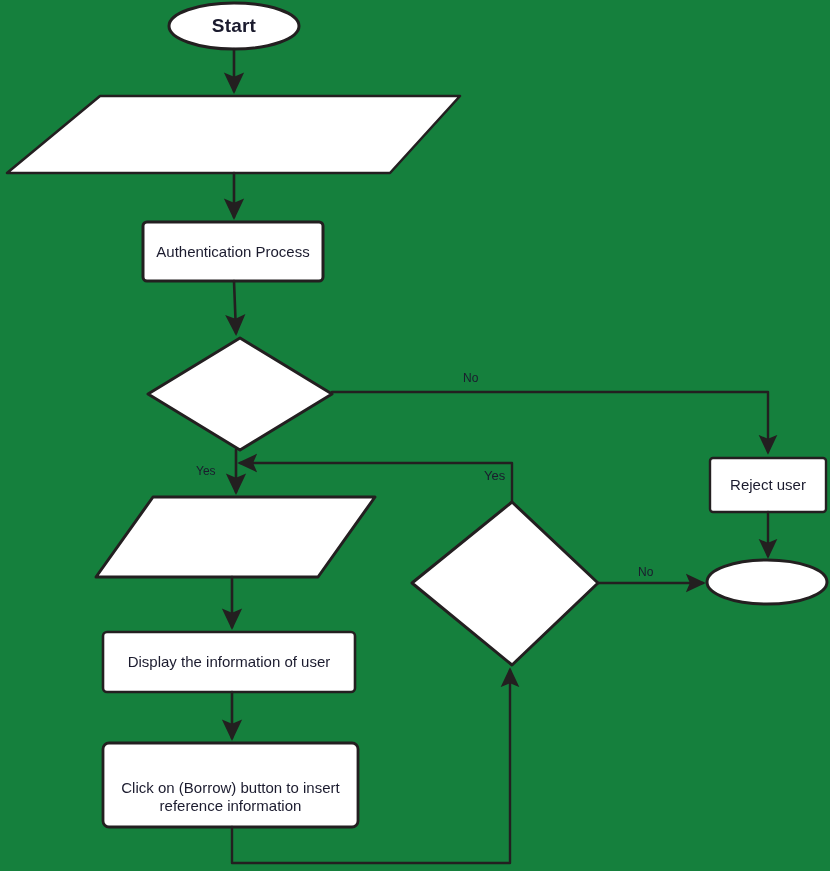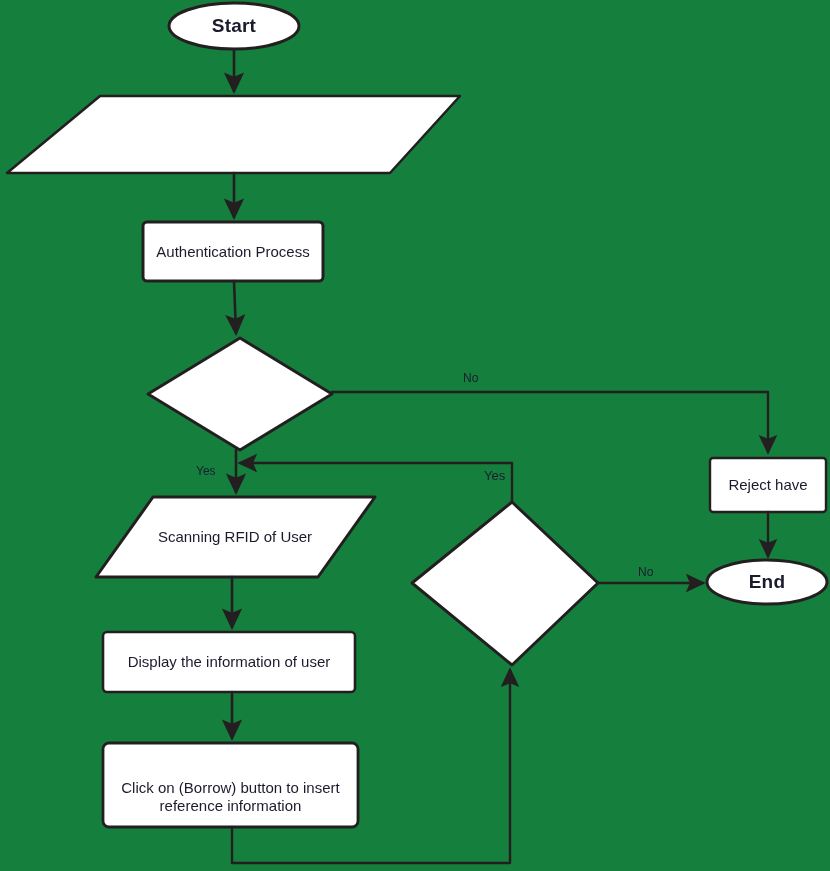--- a/index.html
+++ b/index.html
@@ -117,25 +117,23 @@
       <line x1="598" y1="583" x2="703" y2="583" marker-end="url(#arrow)" stroke-width="2.4"></line>
     </g>
   </svg>
 
   <div class="node-label terminal-label" style="left:169px; top:4px; width:130px; height:44px;">Start</div>
 
 
   <div class="node-label process-label" style="left:143px; top:222px; width:180px; height:59px;border-radius:12px;">Authentication Process</div>
 
 
-  <div class="node-label process-label" style="left:710px; top:458px; width:116px; height:54px;">Reject have</div>
+  <div class="node-label process-label" style="left:710px; top:458px; width:116px; height:54px;">Reject user</div>
 
-  <div class="node-label terminal-label" style="left:707px; top:560px; width:120px; height:44px;">End</div>
 
-  <div class="node-label io-label" style="left:120px; top:515px; width:230px; height:44px;">Scanning RFID of User</div>
 
   <div class="node-label process-label" style="left:107px; top:632px; width:244px; height:60px;">Display the information of user</div>
 
   <div class="node-label process-label" style="left:105px; top:743px; width:251px; height:108px;">Click on (Borrow) button to insert
 reference information</div>
 
 
   <div class="edge-label" style="left:463px; top:371px;">No</div>
 
   <div class="edge-label" style="left:196px; top:464px;">Yes</div>

